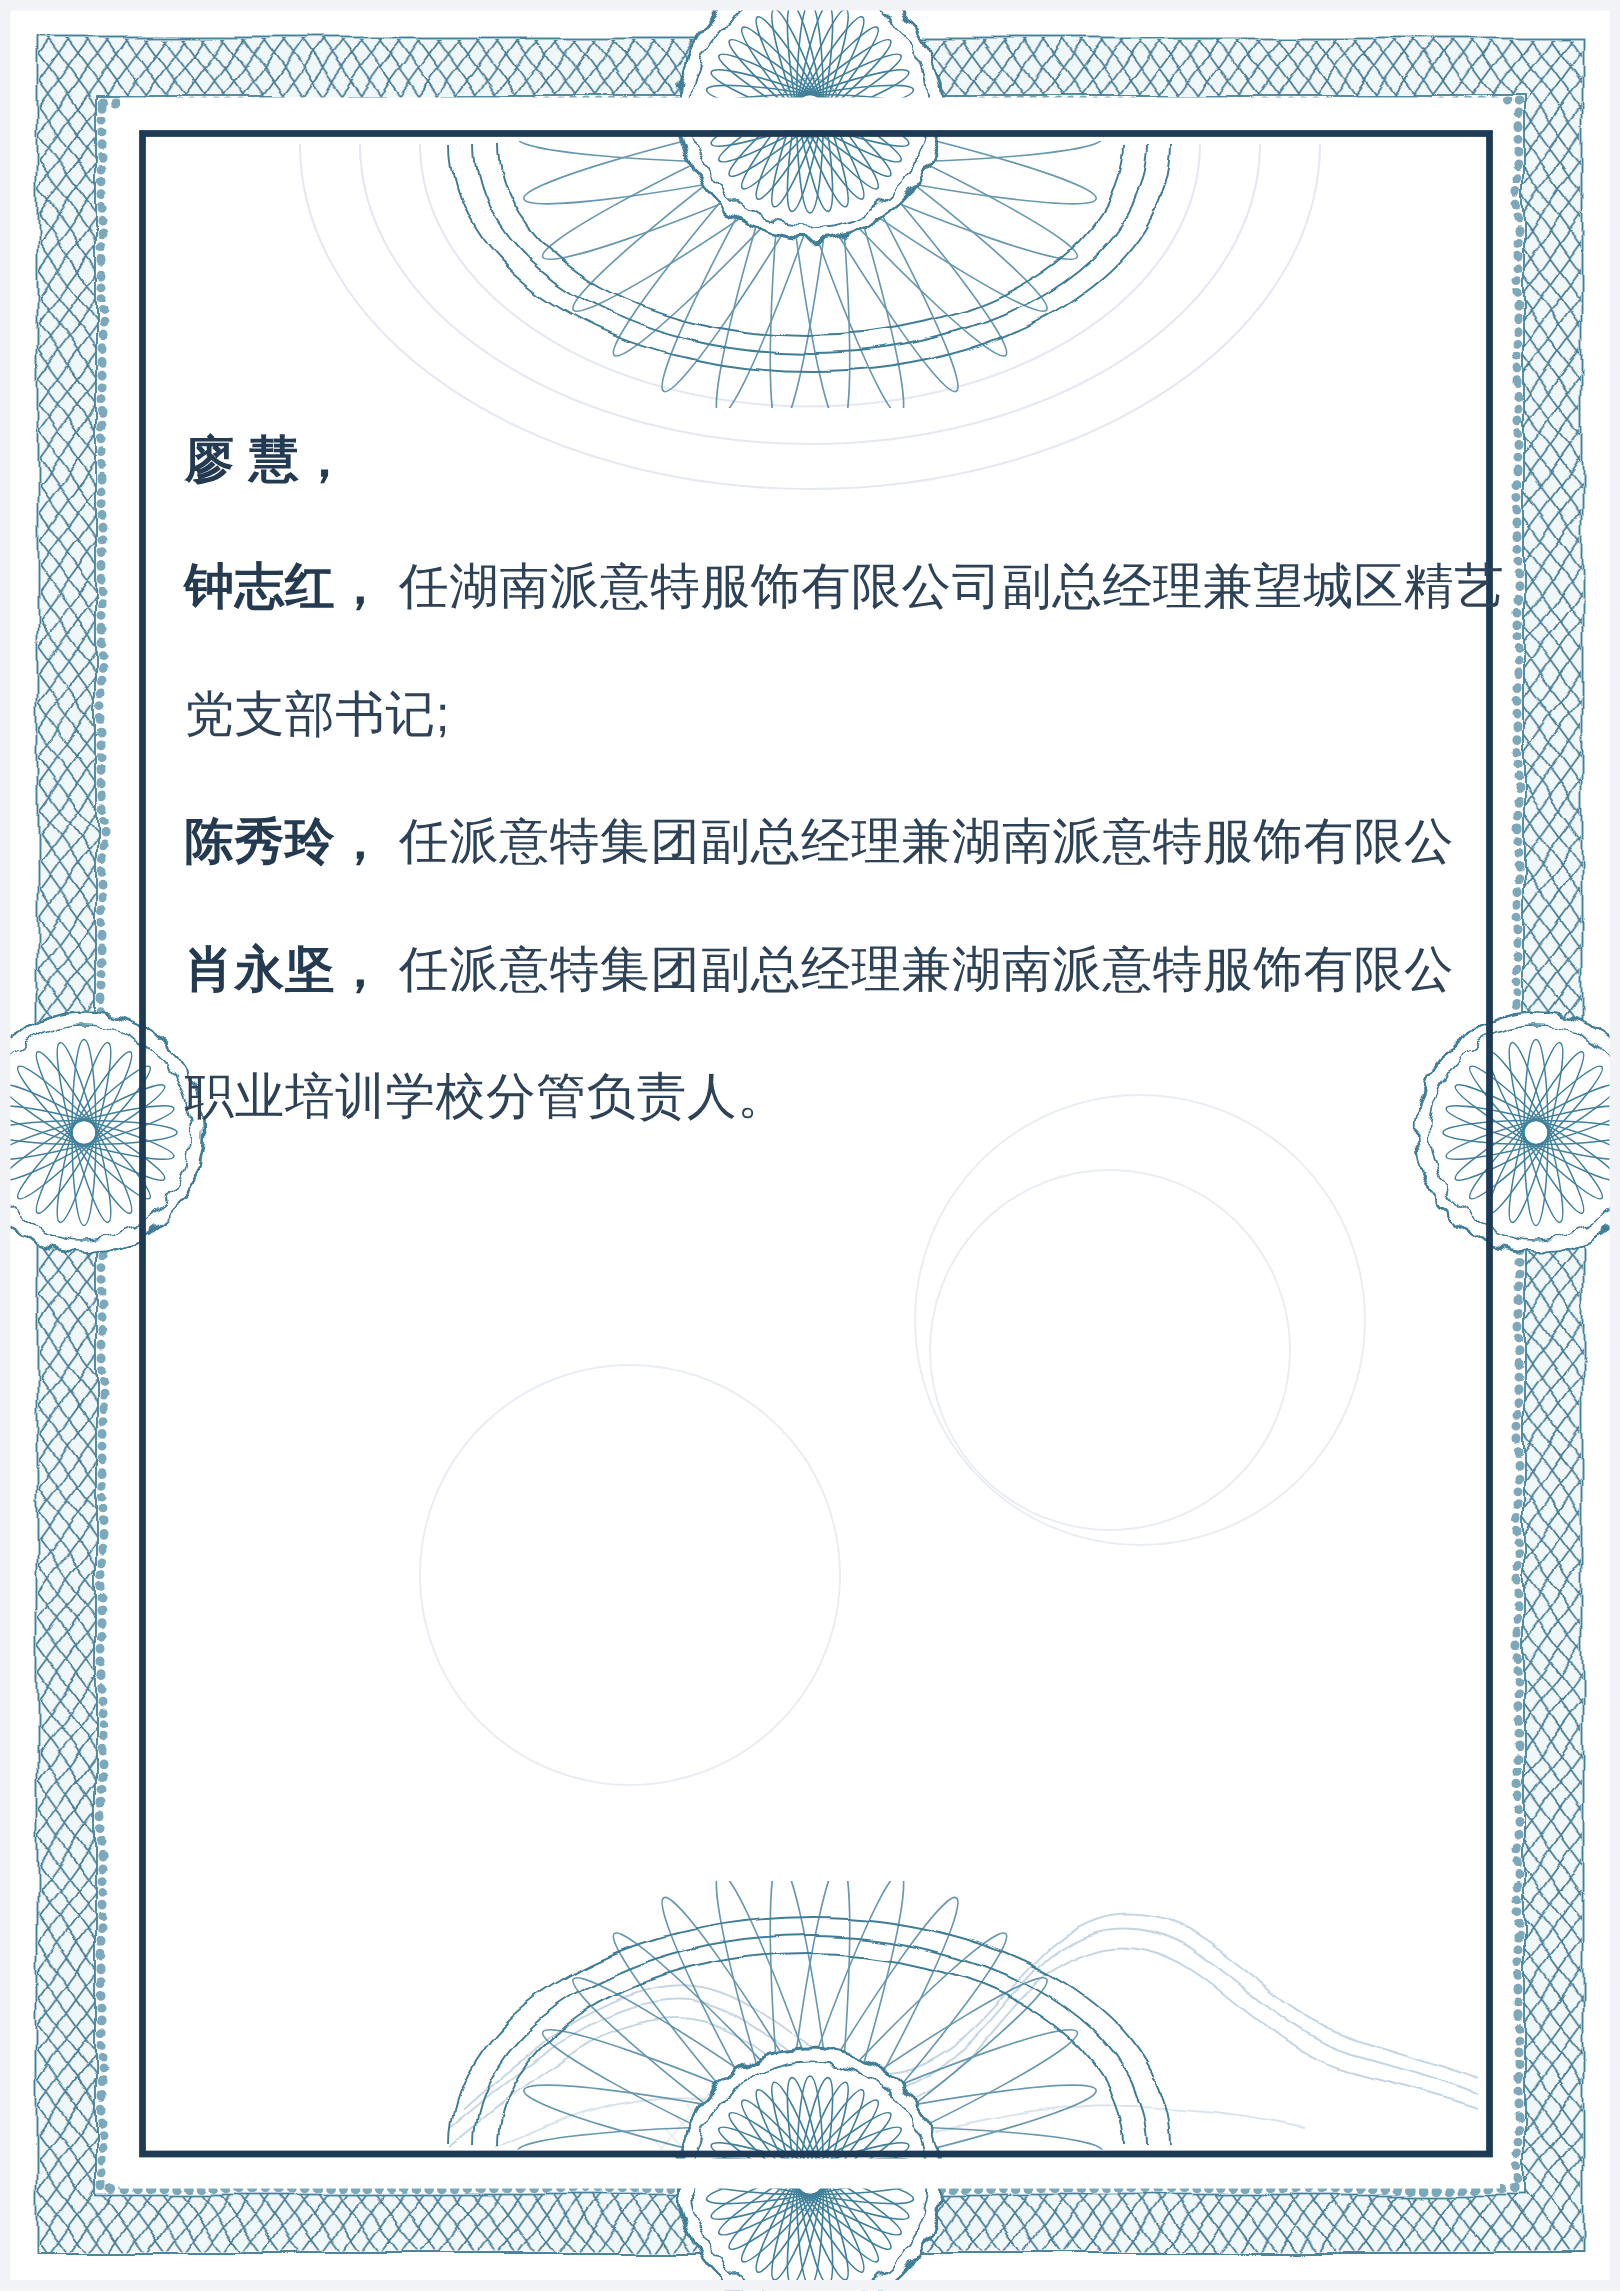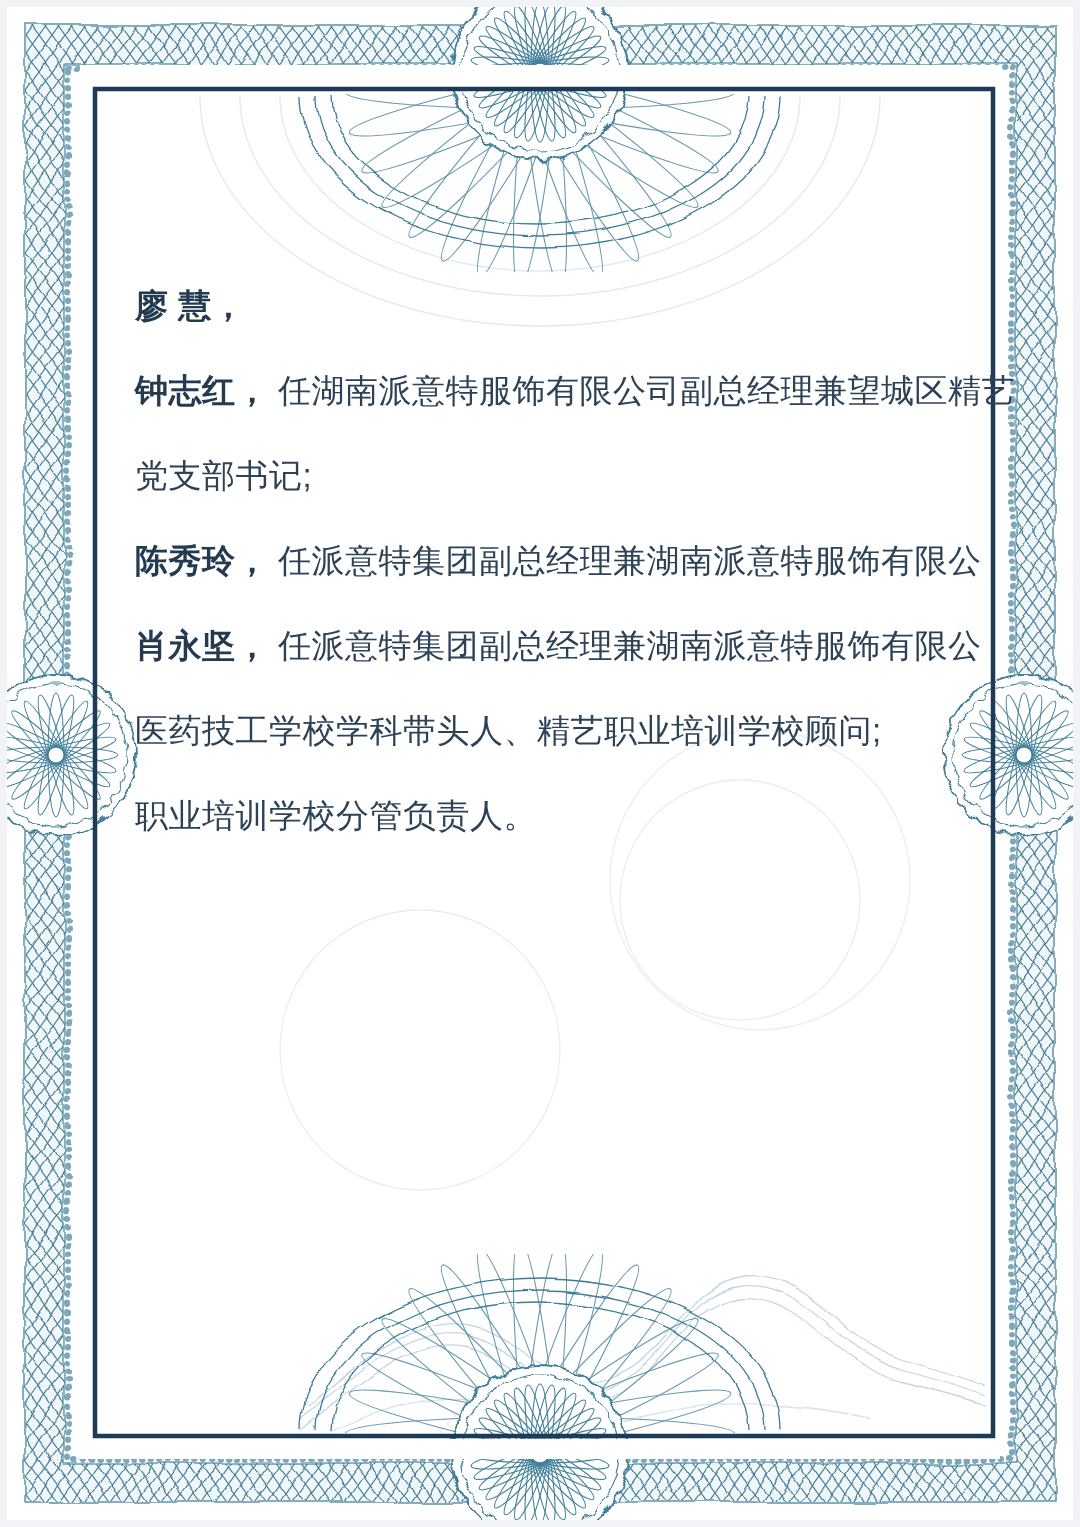--- a/index.html
+++ b/index.html
@@ -10,21 +10,21 @@
     overflow:hidden;
     font-family:"Liberation Sans","DejaVu Sans",sans-serif;
   }
   .page::after{ 
     content:"";position:absolute;inset:0;
     box-shadow:inset 0 0 0 7px #f1f3f7;
     pointer-events:none;
   }
   .border-art{position:absolute;inset:0;z-index:0;}
   .text-block{
-    position:absolute;left:135px;top:264px;width:846px;z-index:2;
+    position:absolute;left:123px;top:264px;width:846px;z-index:2;
     color:#2d4257;
     font-size:33px;
     letter-spacing:0.5px;
   }
   .line{
     height:85px;display:flex;align-items:center;white-space:nowrap;
   }
   .person-name{font-weight:bold;color:#233a50;margin-right:9px;}
 </style>
 </head>
@@ -186,18 +186,17 @@
     <div class="line">
       <span class="person-name">陈秀玲，</span>
       <span>任派意特集团副总经理兼湖南派意特服饰有限公</span>
     </div>
 
     <div class="line">
       <span class="person-name">肖永坚，</span>
       <span>任派意特集团副总经理兼湖南派意特服饰有限公</span>
     </div>
 
-    <div class="line">医药技工学校学科带头人、精艺职业培训学校顾问;</div>
 
     <div class="line">职业培训学校分管负责人。</div>
 
   </main>
 </div>
 
 </body></html>

